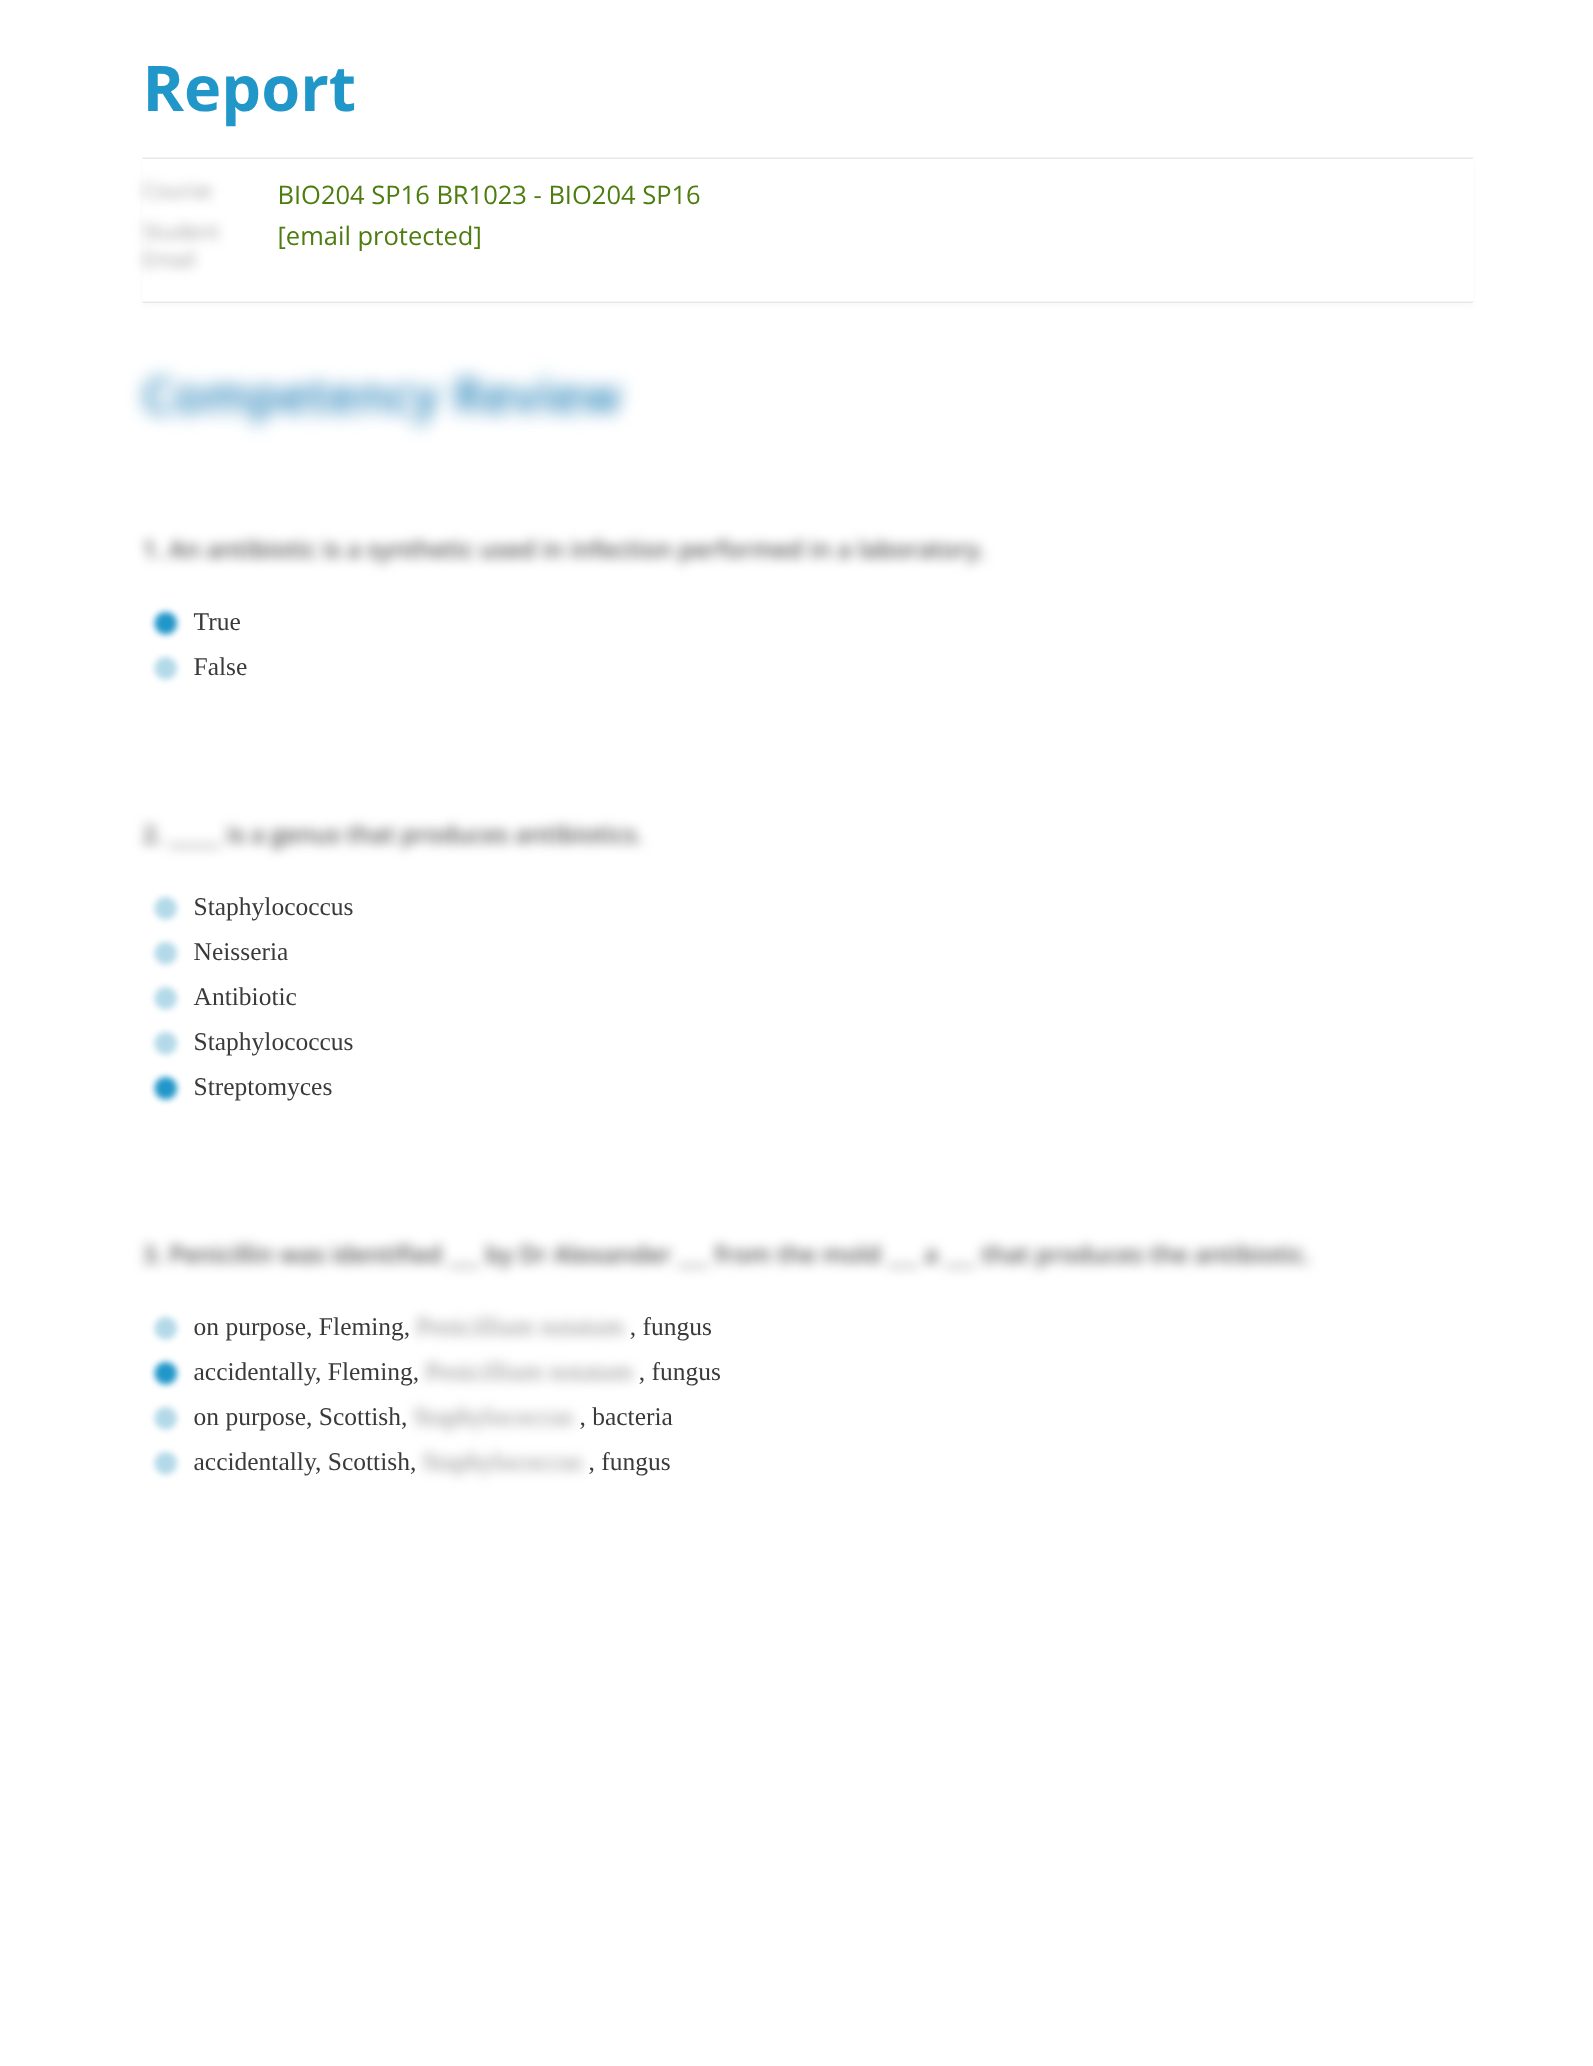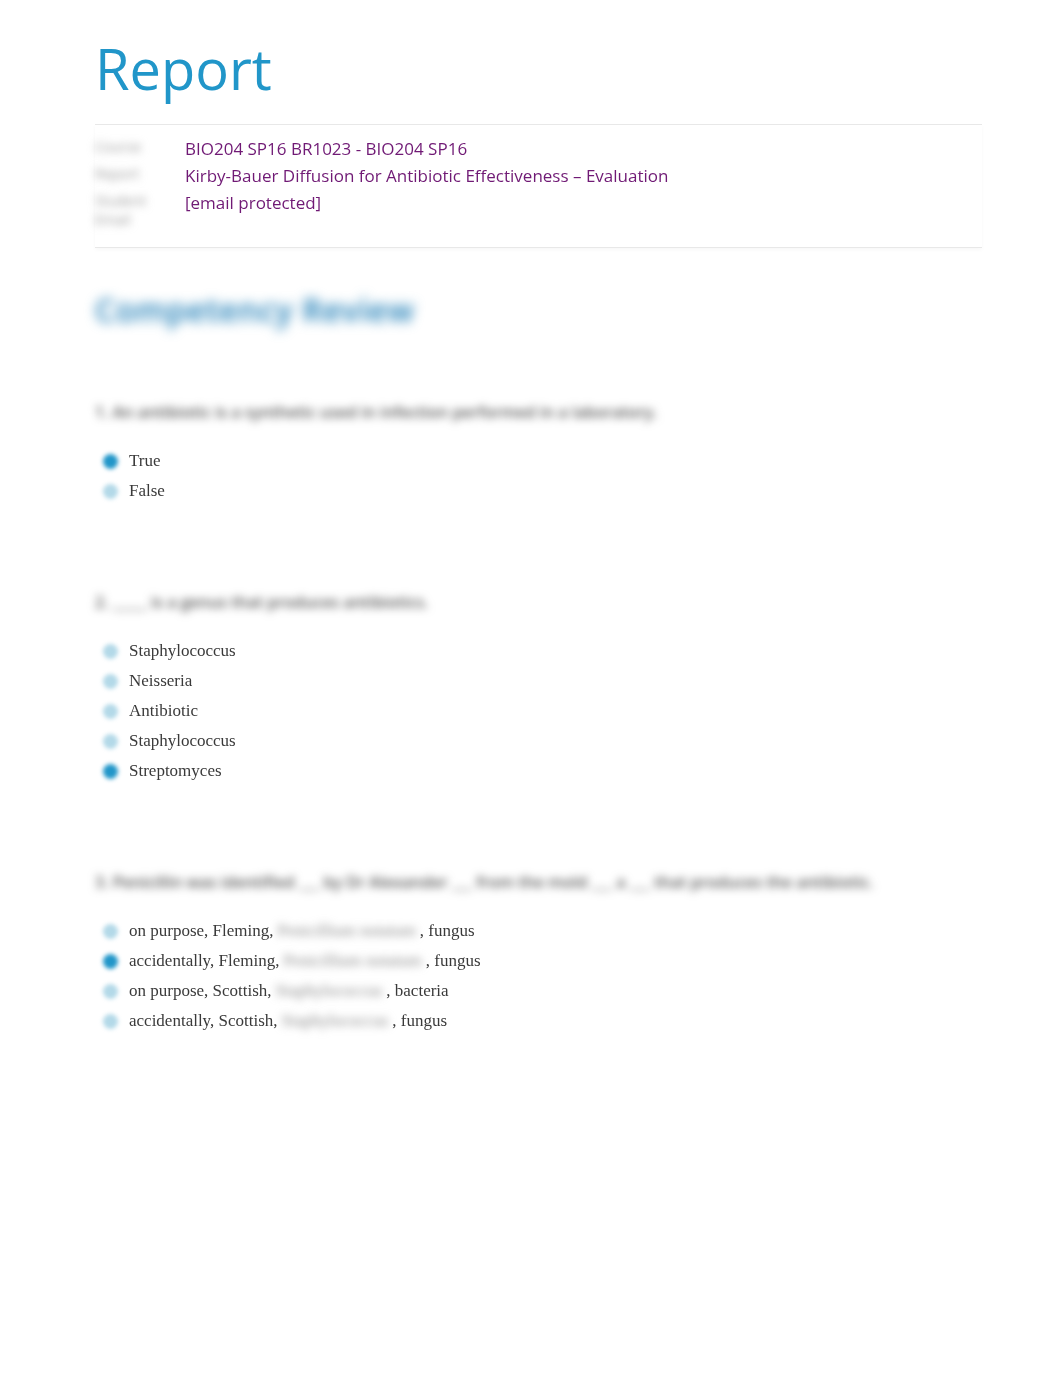--- a/index.html
+++ b/index.html
@@ -14,22 +14,22 @@
       width: 1062px;
       padding: 0;
     }
     
     .container {
       padding: 30px 80px 40px 95px;
     }
     
     .page-title {
       color: #2196c9;
-      font-size: 56px;
-      font-weight: 400;
+      font-size: 42px;
+      font-weight: 700;
       margin-bottom: 18px;
     }
     
     .header-info {
       border-top: 1px solid #e8e8e8;
       border-bottom: 1px solid #e8e8e8;
       padding: 12px 0 14px 0;
       margin-bottom: 40px;
       box-shadow: 0 2px 4px rgba(0,0,0,0.03);
     }
@@ -42,21 +42,21 @@
     }
     
     .info-label {
       width: 90px;
       filter: blur(4px);
       color: #999;
       font-size: 14px;
     }
     
     .info-value {
-      color: #701a75;
+      color: #4d7c0f;
     }
     
     .section-title {
       color: #1a7bb5;
       font-size: 32px;
       font-weight: 600;
       margin-bottom: 70px;
       filter: blur(6px);
       letter-spacing: 0.5px;
     }
@@ -118,24 +118,20 @@
 
 <div class="container">
   <h1 class="page-title">Report</h1>
 
   <div class="header-info">
     <div class="info-row">
       <span class="info-label">Course</span>
       <span class="info-value">BIO204 SP16 BR1023 - BIO204 SP16</span>
     </div>
     <div class="info-row">
-      <span class="info-label">Report</span>
-      <span class="info-value">Kirby-Bauer Diffusion for Antibiotic Effectiveness – Evaluation</span>
-    </div>
-    <div class="info-row">
       <span class="info-label">Student Email</span>
       <span class="info-value">[email protected]</span>
     </div>
   </div>
 
   <h2 class="section-title">Competency Review</h2>
 
   <div class="question-block">
     <div class="question-text">1. An antibiotic is a synthetic used in infection performed in a laboratory.</div>
     <div class="options">

